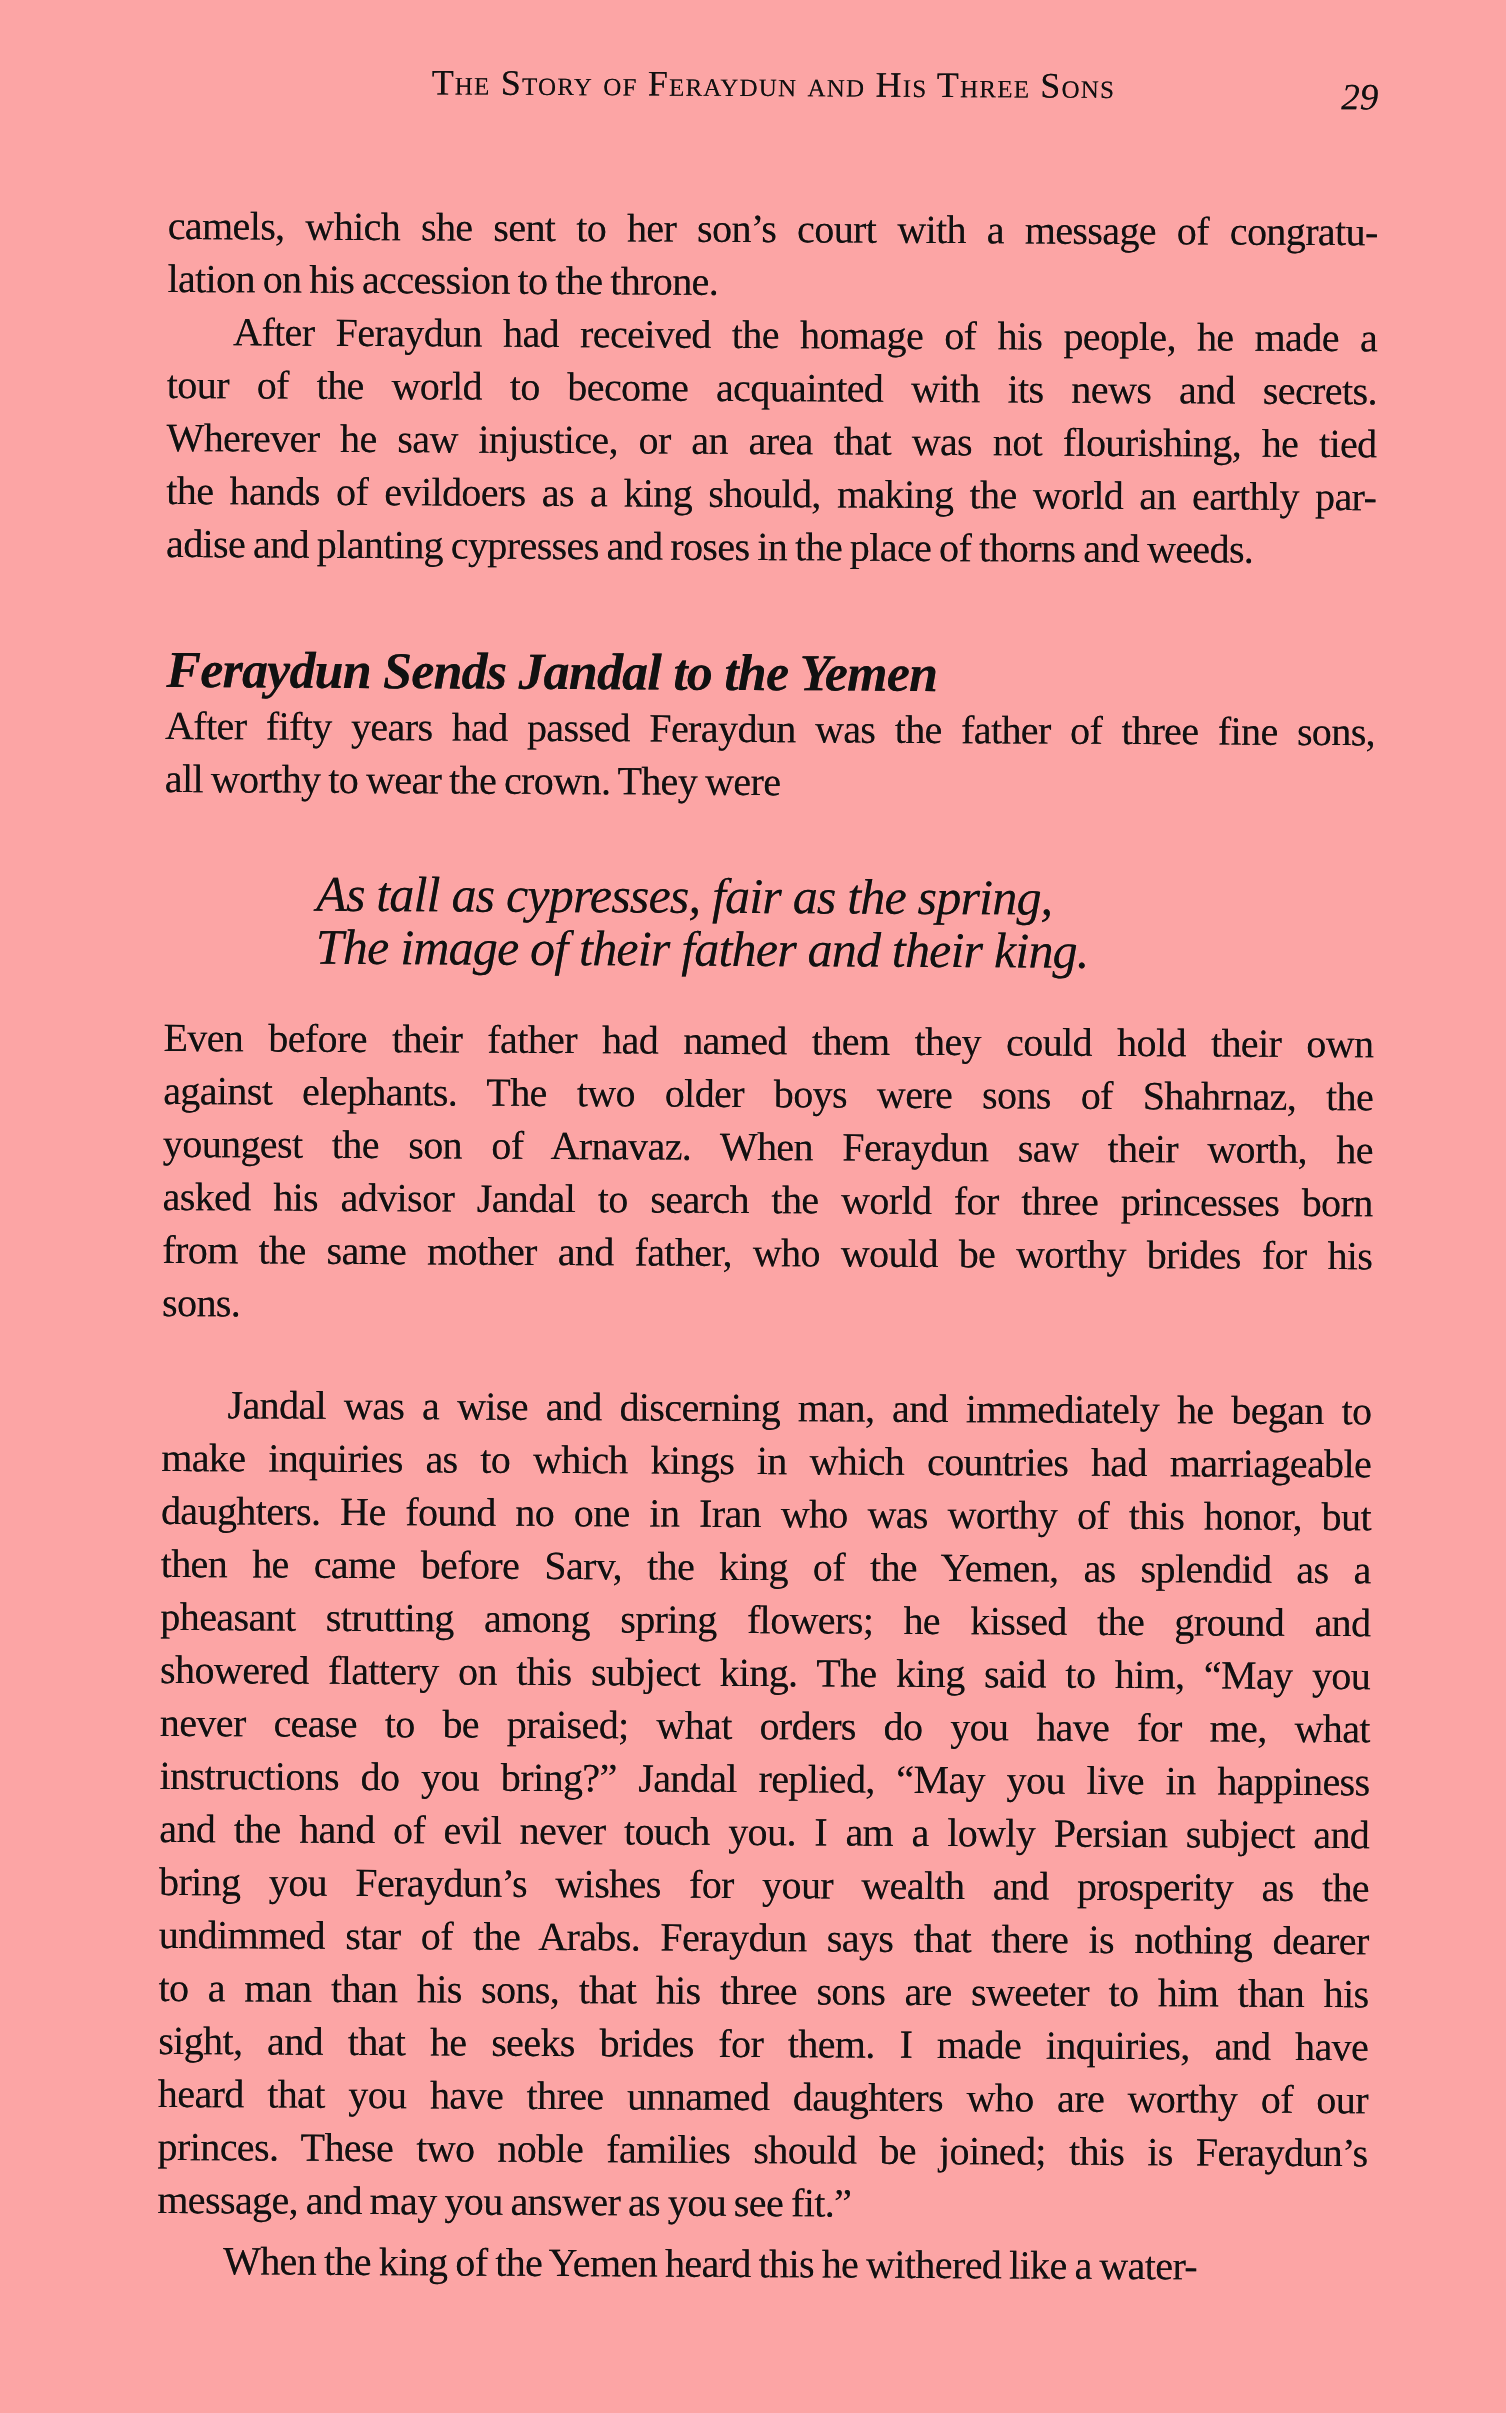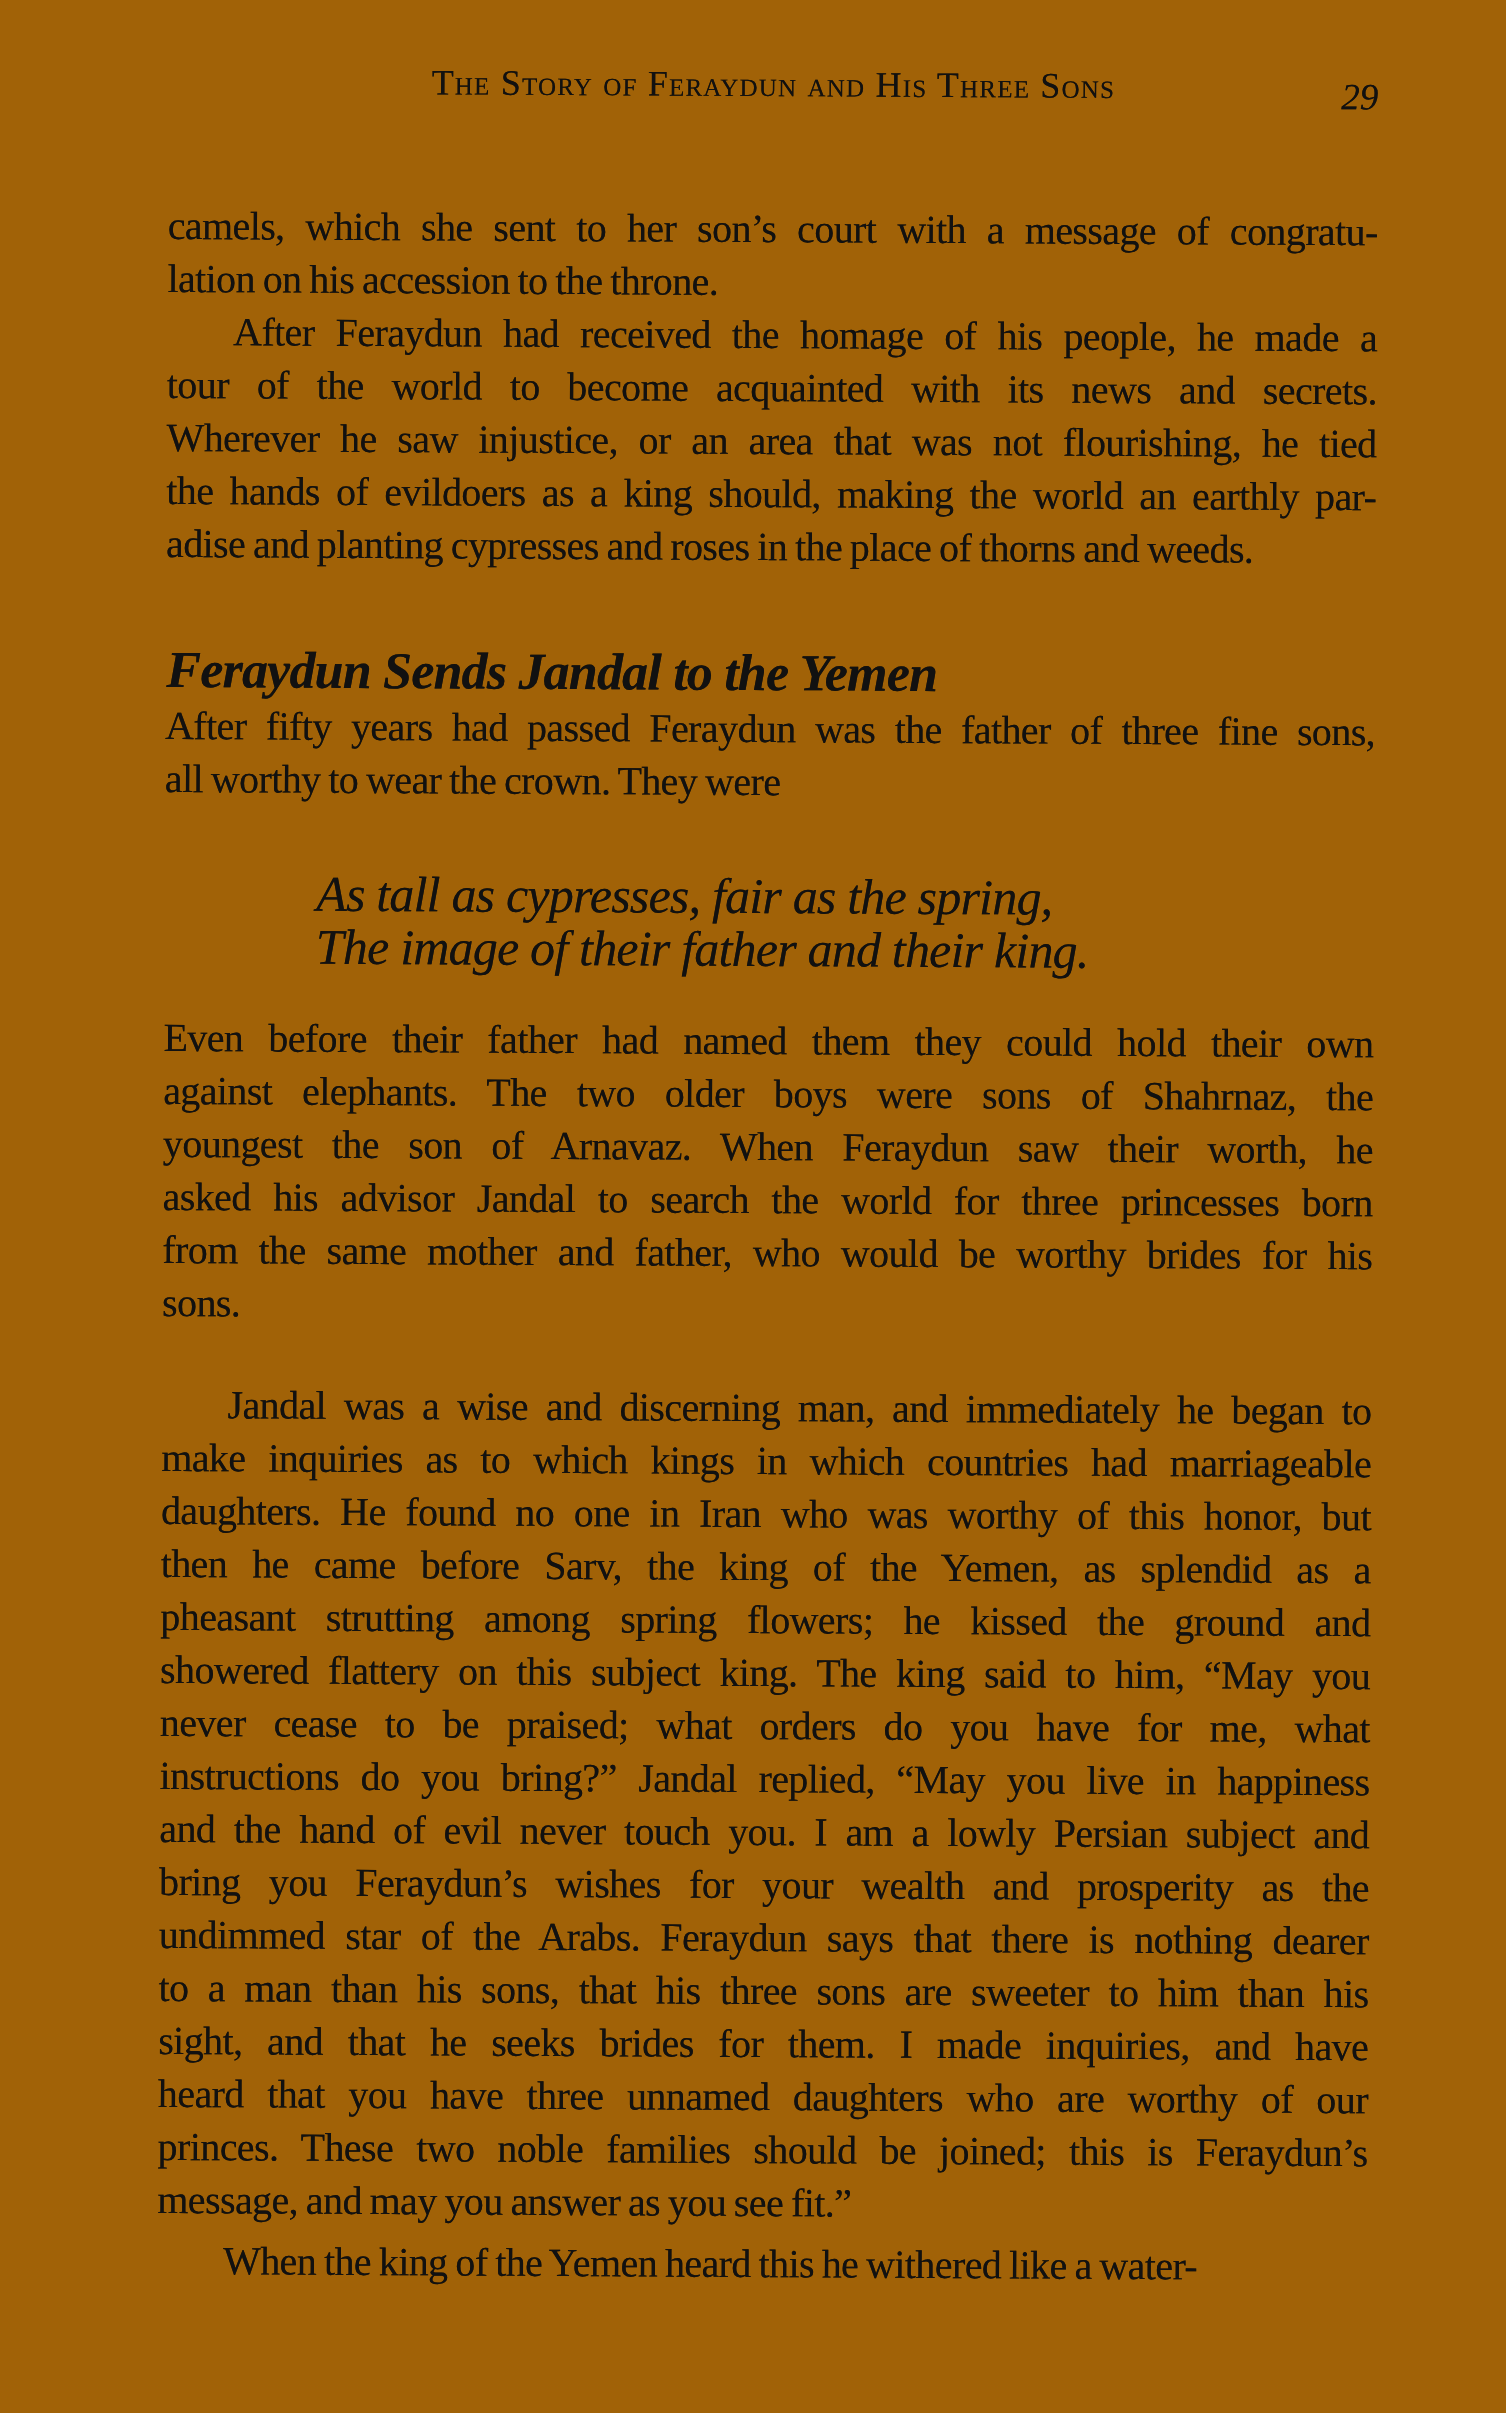--- a/index.html
+++ b/index.html
@@ -4,21 +4,21 @@
 <style>
   html, body {
     margin: 0;
     padding: 0;
     background: #ffffff;
   }
   .page {
     position: relative;
     width: 1506px;
     height: 2413px;
-    background: #a16207;
+    background: #fca5a5;
     overflow: hidden;
     font-family: "Liberation Serif", "DejaVu Serif", serif;
     color: #111111;
   }
   
   .sheet {
     position: absolute;
     inset: 0;
     transform: rotate(0.3deg);
     transform-origin: 164px 937px;

